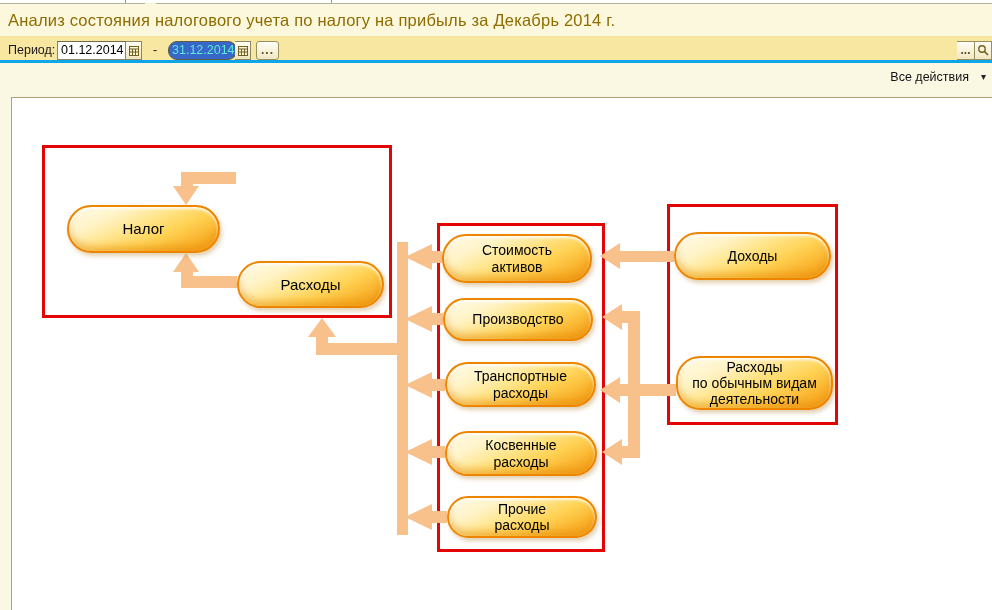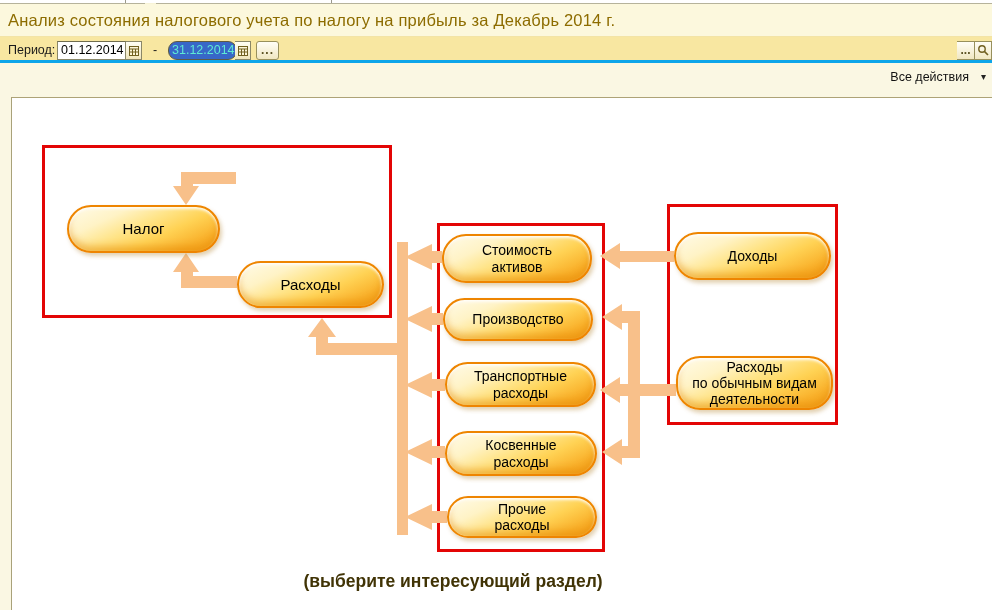--- a/index.html
+++ b/index.html
@@ -174,15 +174,14 @@
 расходы</div>
   <div class="node n-kosv">Косвенные
 расходы</div>
   <div class="node n-prochie">Прочие
 расходы</div>
   <div class="node n-aktivy">Доходы</div>
   <div class="node n-rovd">Расходы
 по обычным видам
 деятельности</div>
 
-  <div class="hint">(выберите интересующий раздел)</div>
 
 </div>
 
 </body></html>

